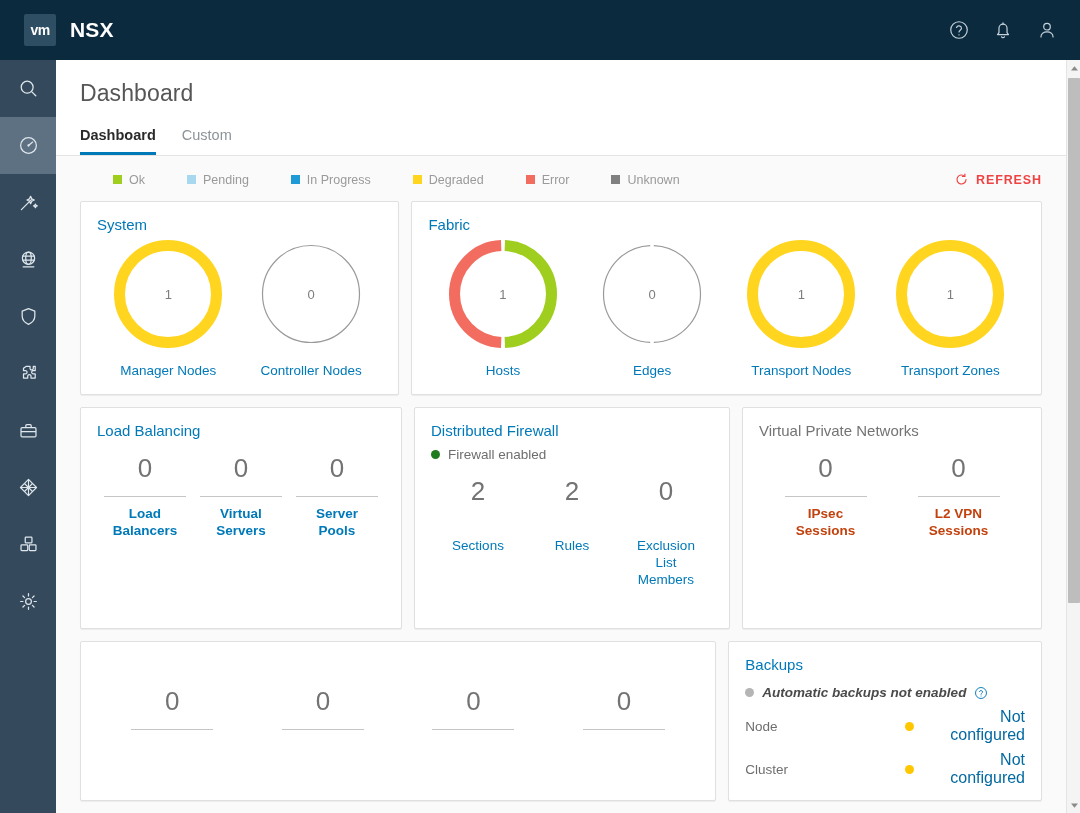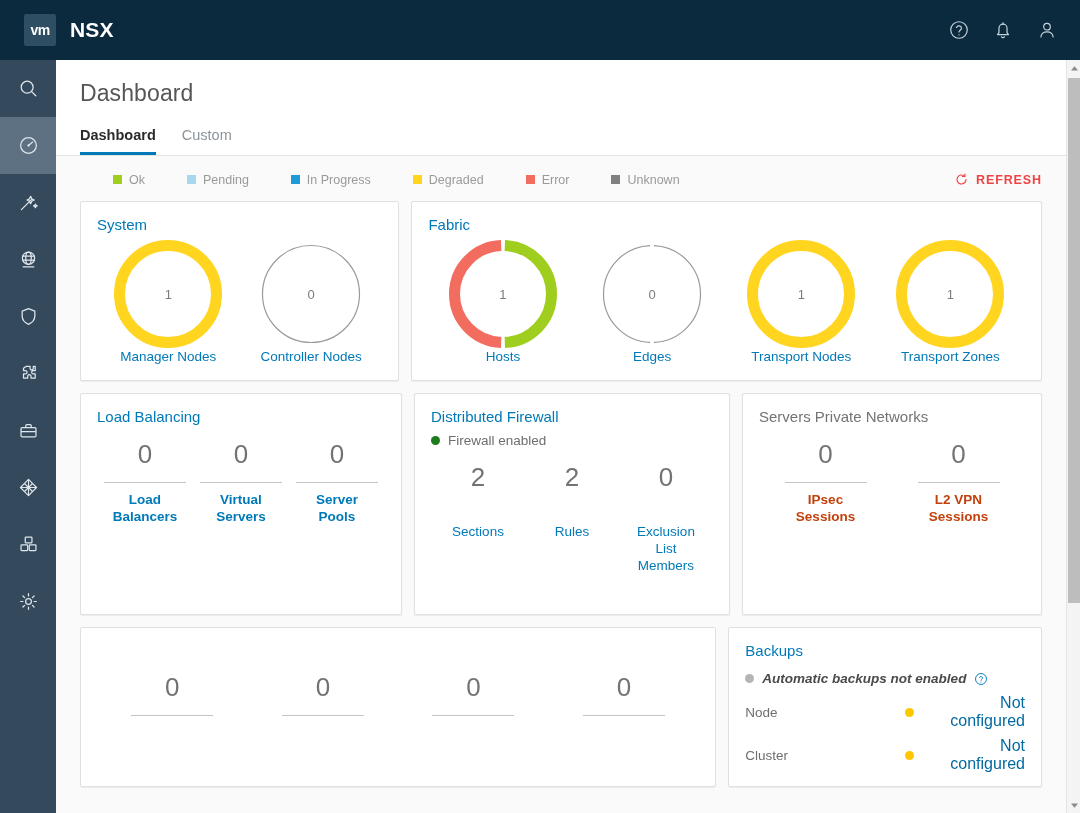--- a/index.html
+++ b/index.html
@@ -89,21 +89,21 @@
   .donut-row { display: flex; justify-content: space-around; align-items: flex-start; }
   .donut-cell { display: flex; flex-direction: column; align-items: center; cursor: pointer; }
   .donut { position: relative; width: 110px; height: 110px; }
   .donut svg { display: block; }
   .donut-value {
     position: absolute; top: 0; left: 0; width: 110px; height: 110px;
     display: flex; align-items: center; justify-content: center;
     font-size: 13px; color: #7d7d7d;
   }
   .donut-label {
-    font-size: 13.5px; color: #0079b8; text-align: center;
+    margin-top: 14px; font-size: 13.5px; color: #0079b8; text-align: center;
   }
 
   
   .metric-row { display: flex; justify-content: space-around; margin-top: 14px; }
   .metric { display: flex; flex-direction: column; align-items: center; width: 96px; cursor: pointer; }
   .metric-value { font-size: 26px; color: #737373; font-weight: 400; line-height: 1.2; }
   .metric-rule { width: 82px; height: 1px; background: #c5c5c5; margin: 12px 0 9px 0; }
   .metric-label { font-size: 13.5px; color: #0079b8; text-align: center; font-weight: bold; line-height: 1.25; }
   .metric-label.muted { color: #c2410c; }
   .metric.no-rule .metric-value { margin-bottom: 12px; }
@@ -420,21 +420,21 @@
           </div>
           <div class="metric no-rule">
             <div class="metric-value">0</div>
 
             <div class="metric-label plain">Exclusion<br>List<br>Members</div>
           </div>
         </div>
       </div>
 
       <div class="card" style="width:320px;height:222px">
-        <div class="card-title muted">Servers Private Networks</div>
+        <div class="card-title muted">Virtual Private Networks</div>
         <div class="metric-row">
           <div class="metric">
             <div class="metric-value">0</div>
             <div class="metric-rule"></div>
             <div class="metric-label muted">IPsec<br>Sessions</div>
           </div>
           <div class="metric">
             <div class="metric-value">0</div>
             <div class="metric-rule"></div>
             <div class="metric-label muted">L2 VPN<br>Sessions</div>

